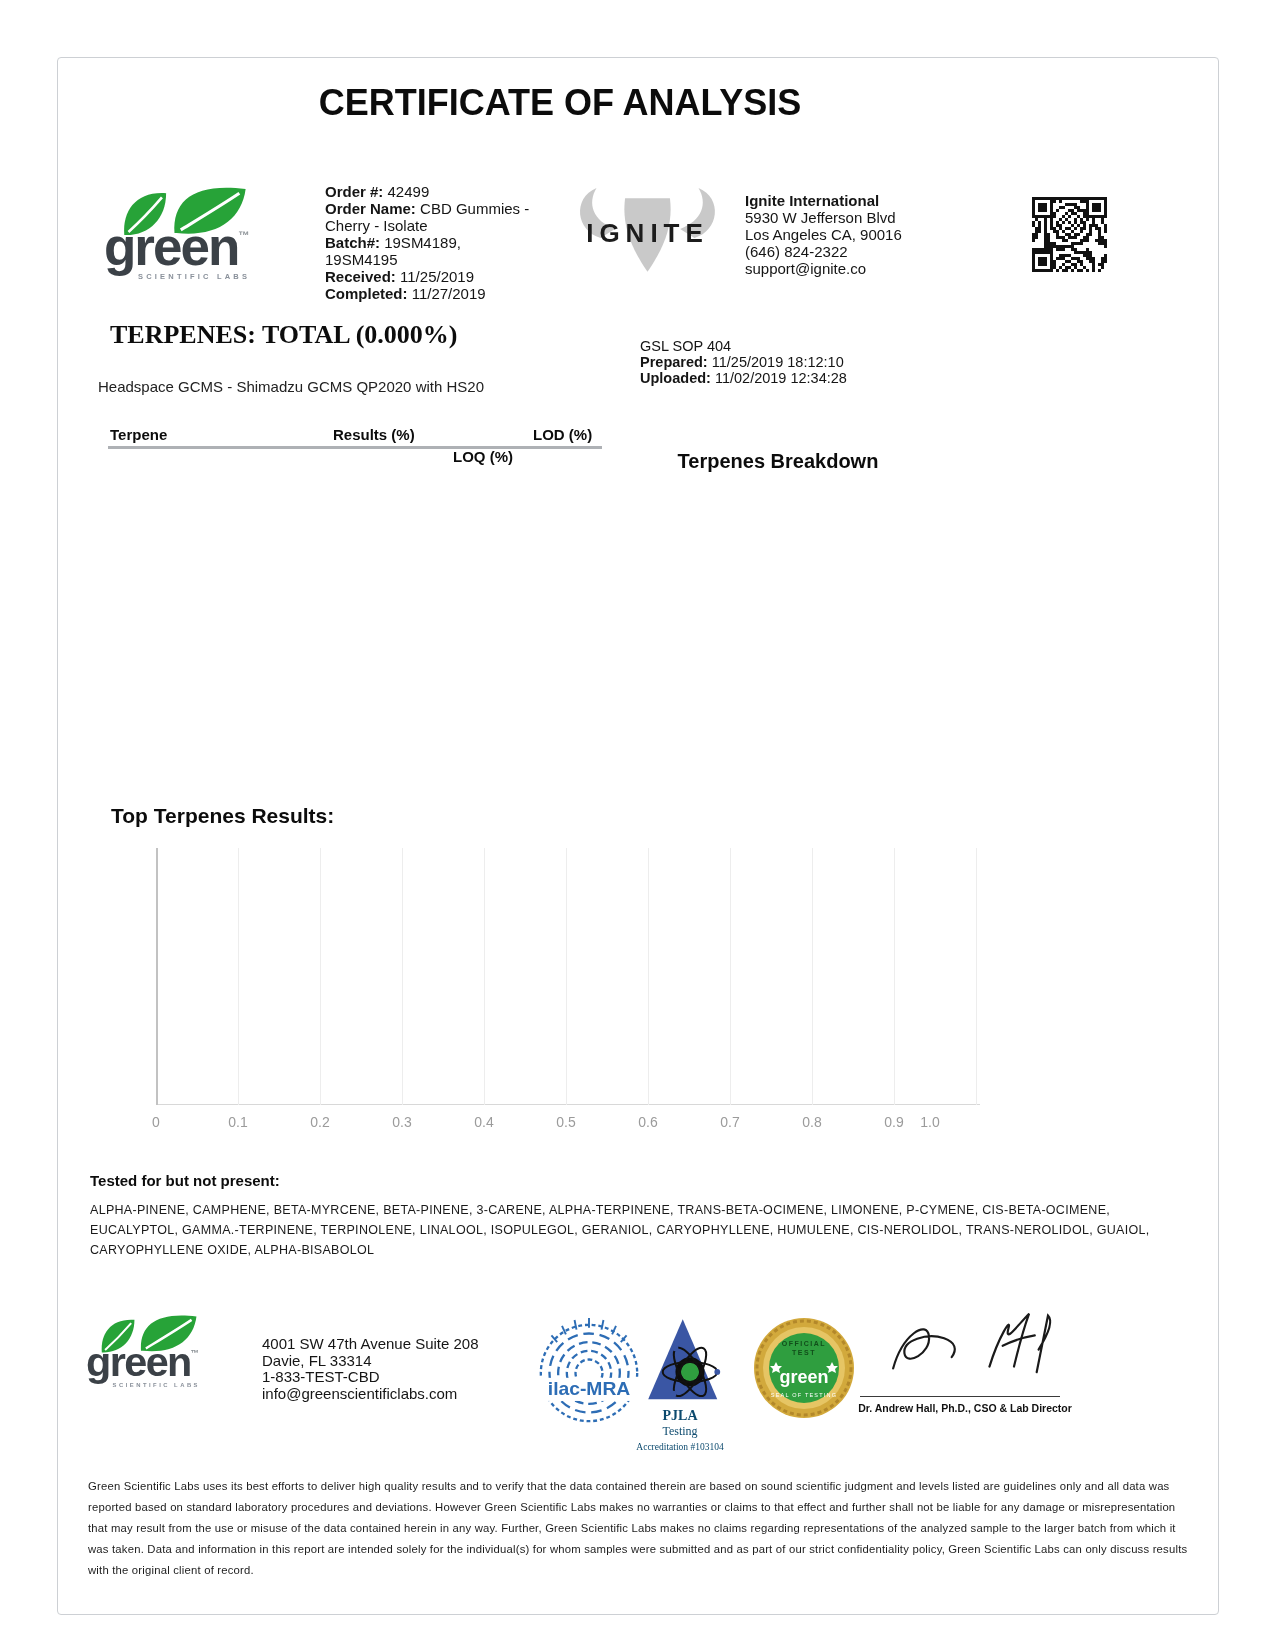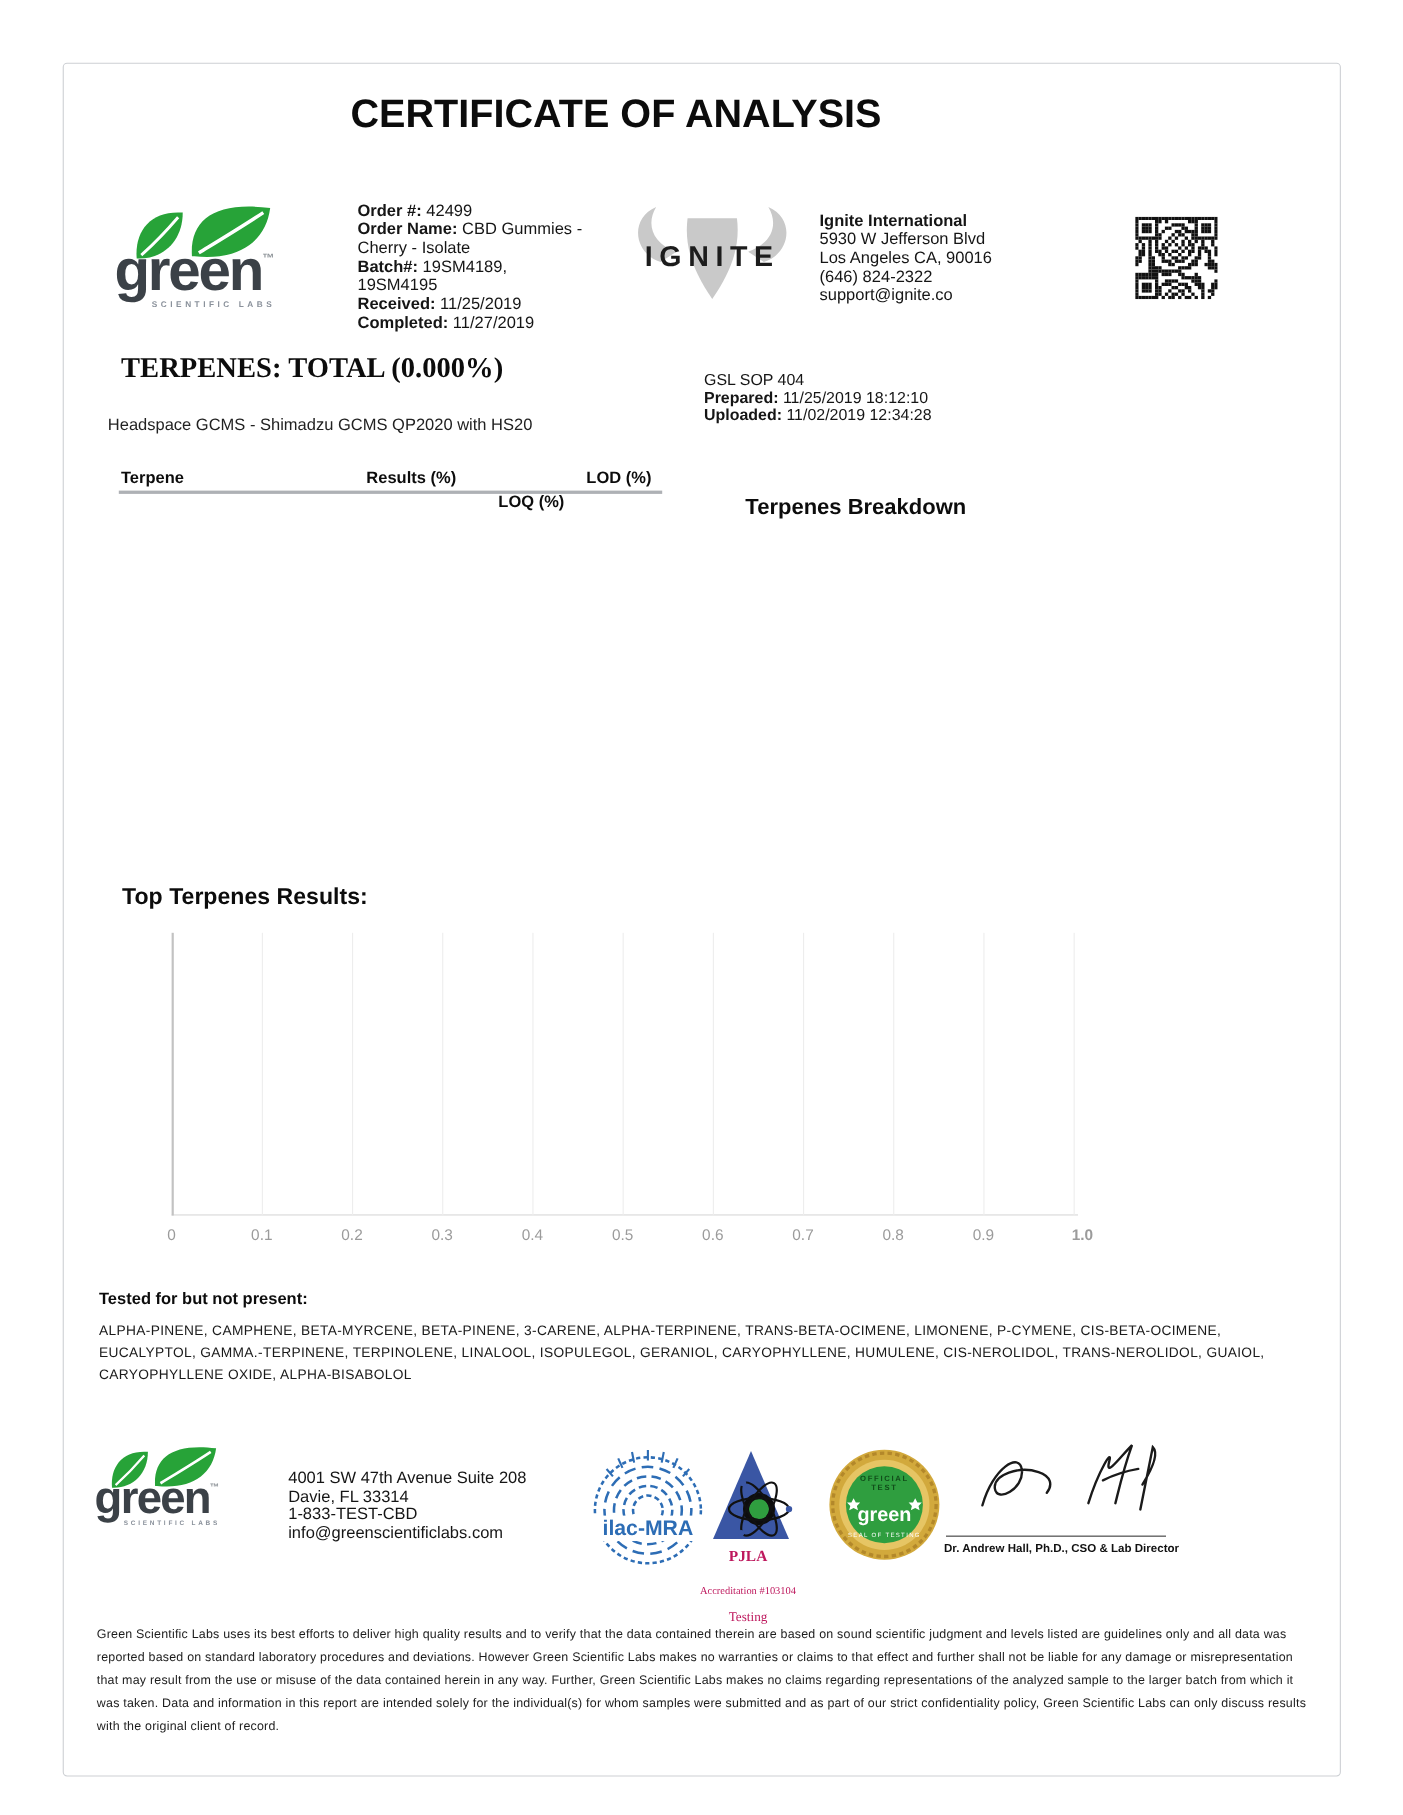--- a/index.html
+++ b/index.html
@@ -48,23 +48,23 @@
   .gridline.zero{width:2px;background:#c2c2c2;}
   .chart-axis{position:absolute;left:0;right:-4px;bottom:0;height:1px;background:#d8d8d8;}
   .tick-label{position:absolute;top:266px;width:44px;text-align:center;
     font-size:14px;color:#9b9b9b;}
   
   .np-heading{position:absolute;left:90px;top:1172px;font-size:15px;font-weight:bold;color:#0c0c0c;}
   .np-list{position:absolute;left:90px;top:1200px;width:1095px;font-size:12.5px;
     letter-spacing:0.3px;line-height:20px;color:#1a1a1a;}
   
   .footer-address{position:absolute;left:262px;top:1336px;font-size:15px;line-height:16.5px;color:#151515;}
-  .pjla-text{position:absolute;left:615px;width:130px;text-align:center;color:#be185d;}
+  .pjla-text{position:absolute;left:615px;width:130px;text-align:center;color:#0c4a6e;}
   .pjla-name{font-family:"Liberation Serif","DejaVu Serif",serif;font-weight:bold;font-size:14px;}
-  .pjla-sub{font-family:"Liberation Serif","DejaVu Serif",serif;font-size:12px;margin-top:39px;}
+  .pjla-sub{font-family:"Liberation Serif","DejaVu Serif",serif;font-size:12px;}
   .pjla-acc{font-family:"Liberation Serif","DejaVu Serif",serif;font-size:9.5px;}
   .sig-line{position:absolute;left:860px;top:1396px;width:200px;height:1px;background:#3a3a3a;}
   .sig-name{position:absolute;left:845px;top:1402px;width:240px;text-align:center;
     font-size:10.5px;font-weight:bold;color:#111;}
   .disclaimer{position:absolute;left:88px;top:1476px;width:1100px;font-size:11.3px;
     line-height:21px;letter-spacing:0.2px;color:#1c1c1c;}
 </style>
 </head>
 <body>
 
@@ -483,21 +483,21 @@
     <div class="tick-label" style="left: 388px;">0.5</div>
     <div class="gridline" style="left: 492px;"></div>
     <div class="tick-label" style="left: 470px;">0.6</div>
     <div class="gridline" style="left: 574px;"></div>
     <div class="tick-label" style="left: 552px;">0.7</div>
     <div class="gridline" style="left: 656px;"></div>
     <div class="tick-label" style="left: 634px;">0.8</div>
     <div class="gridline" style="left: 738px;"></div>
     <div class="tick-label" style="left: 716px;">0.9</div>
     <div class="gridline" style="left: 820px;"></div>
-    <div class="tick-label" style="left: 806px; font-weight: bold;">1.0</div>
+    <div class="tick-label" style="left: 752px;">1.0</div>
   </div>
 
 <div class="np-heading">Tested for but not present:</div>
 <div class="np-list">ALPHA-PINENE, CAMPHENE, BETA-MYRCENE, BETA-PINENE, 3-CARENE, ALPHA-TERPINENE, TRANS-BETA-OCIMENE, LIMONENE, P-CYMENE, CIS-BETA-OCIMENE, EUCALYPTOL, GAMMA.-TERPINENE, TERPINOLENE, LINALOOL, ISOPULEGOL, GERANIOL, CARYOPHYLLENE, HUMULENE, CIS-NEROLIDOL, TRANS-NEROLIDOL, GUAIOL, CARYOPHYLLENE OXIDE, ALPHA-BISABOLOL</div>
 
 <div class="green-logo" style="left:86px;top:1322px;transform:scale(0.78);transform-origin:top left;">
   <svg class="leaves" width="136" height="56" viewBox="0 0 130 52">
     <path d="M6,50 C4,26 18,8 46,10 C46,34 30,50 8,50 Z" fill="#27a338"></path>
     <path d="M10,47 C20,38 30,28 42,14" stroke="#ffffff" stroke-width="2.5" fill="none"></path>
     <path d="M54,48 C52,16 74,0 122,6 C118,36 94,52 56,48 Z" fill="#27a338"></path>

